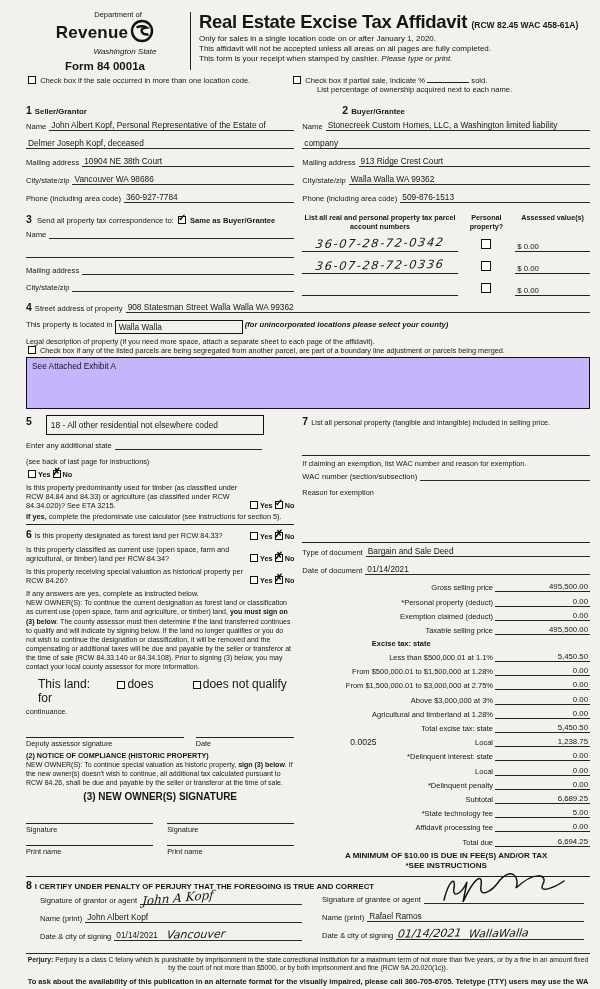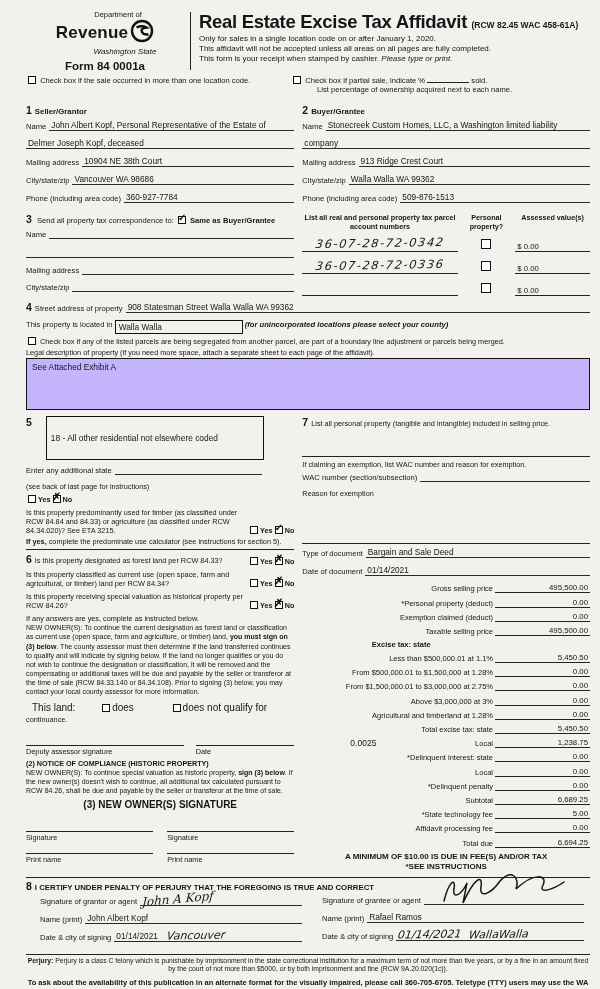--- a/index.html
+++ b/index.html
@@ -58,21 +58,21 @@
 
   .hand { font-family:"DejaVu Sans", sans-serif; font-style:italic; display:inline-block;
           transform:skewX(-8deg) rotate(-1deg); }
   .parcel-hand { font-size:11.5px; letter-spacing:1.5px; line-height:12px; }
 
   
   .county-box { display:inline-block; border:1.5px solid #111; width:128px; padding:1px 3px;
                 font-size:8.3px; min-height:13px; vertical-align:-3px; }
   .legal-box { border:1.5px solid #111; height:52px; padding:3px 5px; font-size:8.3px;
                margin-top:1px; background:#c4b5fd; }
-  .code-box { display:inline-block; border:1.5px solid #111; padding:16px 4px; font-size:8.4px;
+  .code-box { display:inline-block; border:1.5px solid #111; padding:4px 4px; font-size:8.4px;
               min-width:218px; }
 
   
   .qrow { display:flex; font-size:7.3px; margin-bottom:4px; line-height:1.25; }
   .qtext { flex:1; padding-right:4px; }
   .qcb { white-space:nowrap; align-self:flex-end; font-size:7.3px; font-weight:bold; }
   .small-note { font-size:7.3px; line-height:1.25; }
   .ntitle { font-weight:bold; font-size:7.2px; margin-top:3px; }
   .nbody { font-size:7px; line-height:1.3; }
   .nbody b { font-weight:bold; }
@@ -177,21 +177,21 @@
       <div class="fline">
           <span class="lbl">City/state/zip</span>
           <span class="fill">Vancouver WA 98686</span>
         </div>
       <div class="fline">
           <span class="lbl">Phone (including area code)</span>
           <span class="fill">360-927-7784</span>
         </div>
     </div>
     <div class="col-r">
-      <div style="margin-bottom:2px;"><span class="secnum">2</span><span class="sectitle">Buyer/Grantee</span></div>
+      <div style="margin-bottom:2px;margin-left:40px;"><span class="secnum">2</span><span class="sectitle">Buyer/Grantee</span></div>
       <div class="fline">
           <span class="lbl">Name</span>
           <span class="fill">Stonecreek Custom Homes, LLC, a Washington limited liability</span>
         </div>
       <div class="fline">
           <span class="fill">company</span>
         </div>
       <div class="fline">
           <span class="lbl">Mailing address</span>
           <span class="fill">913 Ridge Crest Court</span>
@@ -259,25 +259,25 @@
     <div class="fline">
         <span class="secnum">4</span>
         <span class="lbl">Street address of property</span>
         <span class="fill">908 Statesman Street Walla Walla WA 99362</span>
       </div>
     <div style="font-size:7.6px; margin-bottom:3px;">
       <span>This property is located in</span>
       <span class="county-box">Walla Walla</span>
       <b><i><span>(for unincorporated locations please select your county)</span></i></b>
     </div>
+    <div style="font-size:7.3px;">Legal description of property (if you need more space, attach a separate sheet to each page of the affidavit).</div>
     <div style="font-size:7.3px; margin-bottom:2px;">
       <span class="cb"><span class="mark"></span></span>
       <span>Check box if any of the listed parcels are being segregated from another parcel, are part of a boundary line adjustment or parcels being merged.</span>
     </div>
-    <div style="font-size:7.3px;">Legal description of property (if you need more space, attach a separate sheet to each page of the affidavit).</div>
     <div class="legal-box">See Attached Exhibit A</div>
   </div>
 
   <div class="two-col" style="margin-top:6px;">
     <div class="col-l">
       <div>
         <div style="display:flex; align-items:flex-start; margin-bottom:5px;">
           <span class="secnum" style="margin-right:14px;">5</span>
           <span class="code-box">18 - All other residential not elsewhere coded</span>
         </div>
@@ -304,21 +304,21 @@
         <div class="qrow">
           <span class="qtext">Is this property classified as current use (open space, farm and agricultural, or timber) land per RCW 84.34?</span>
           <span class="qcb"><span class="cb"><span class="mark"></span></span><span>Yes</span><span class="cb"><span class="mark">✗</span></span><span>No</span></span>
         </div>
         <div class="qrow">
           <span class="qtext">Is this property receiving special valuation as historical property per RCW 84.26?</span>
           <span class="qcb"><span class="cb"><span class="mark"></span></span><span>Yes</span><span class="cb"><span class="mark">✗</span></span><span>No</span></span>
         </div>
         <div class="small-note">If any answers are yes, complete as instructed below.</div>
         <div class="nbody"><span>NEW OWNER(S): To continue the current designation as forest land or classification as current use (open space, farm and agriculture, or timber) land, </span><b>you must sign on (3) below</b><span>. The county assessor must then determine if the land transferred continues to qualify and will indicate by signing below. If the land no longer qualifies or you do not wish to continue the designation or classification, it will be removed and the compensating or additional taxes will be due and payable by the seller or transferor at the time of sale (RCW 84.33.140 or 84.34.108). Prior to signing (3) below, you may contact your local county assessor for more information.</span></div>
-        <div style="font-size:10px; margin:6px 0 2px 6px;">
+        <div style="font-size:12px; margin:6px 0 2px 12px;">
           <span>This land:</span>
           <span style="margin-left:22px;"><span class="cb"><span class="mark"></span></span><span>does</span></span>
           <span style="margin-left:34px;"><span class="cb"><span class="mark"></span></span><span>does not qualify for</span></span>
         </div>
         <div style="font-size:7.3px;">continuance.</div>
         <div style="display:flex; gap:12px; font-size:7.3px; margin-top:10px;">
           <div style="flex:1.6;">
               <div class="sig-line">Deputy assessor signature</div>
             </div>
           <div style="flex:1;">

